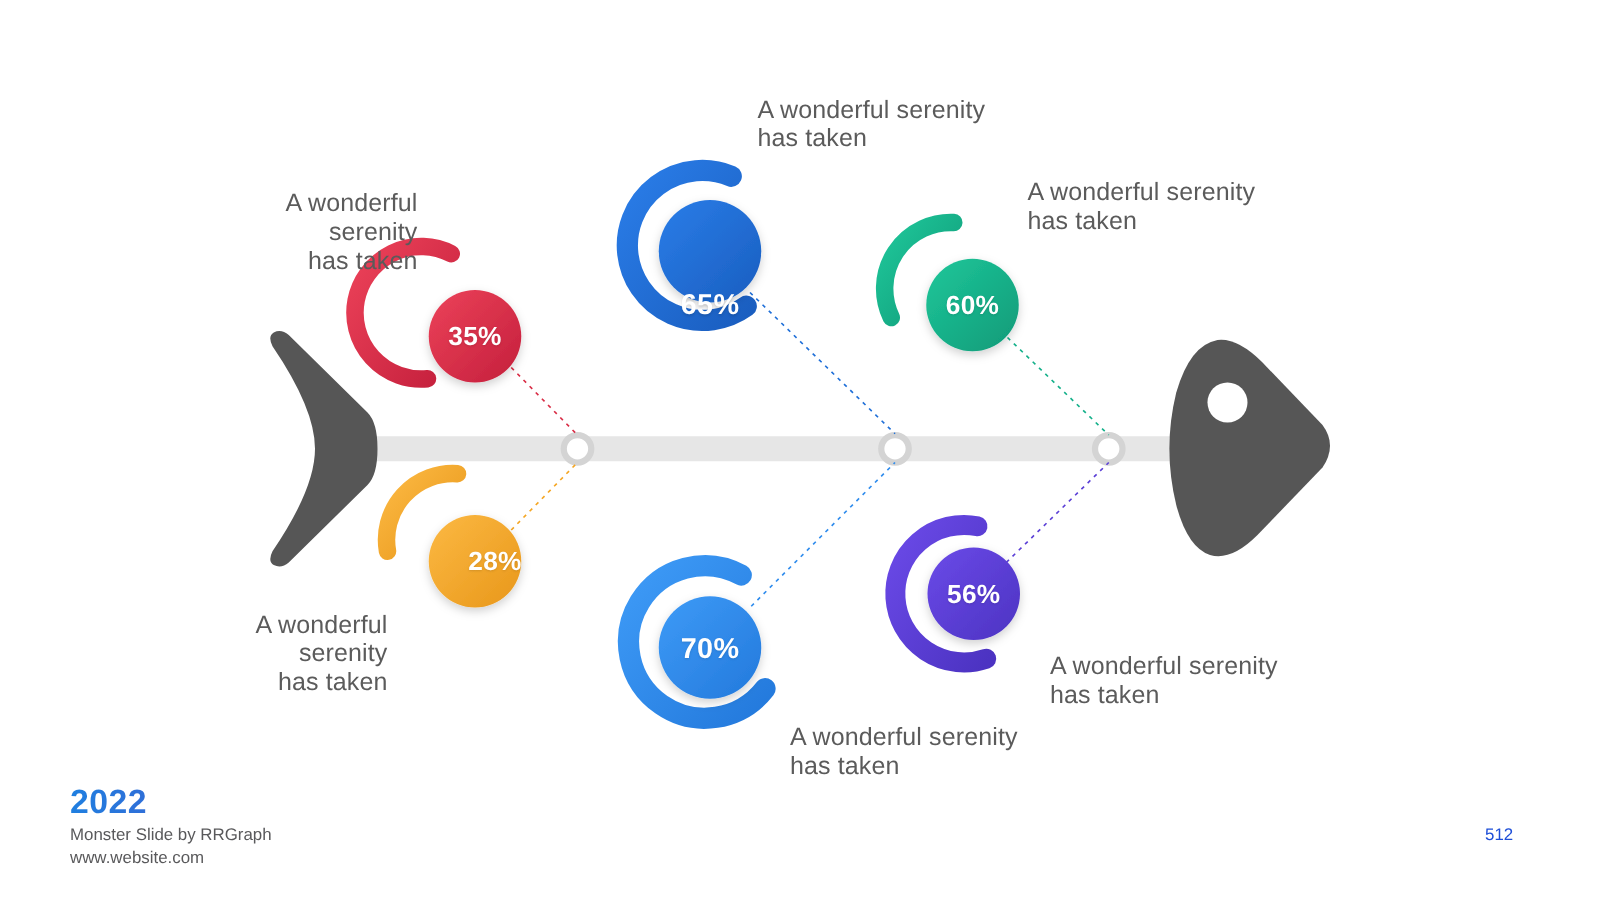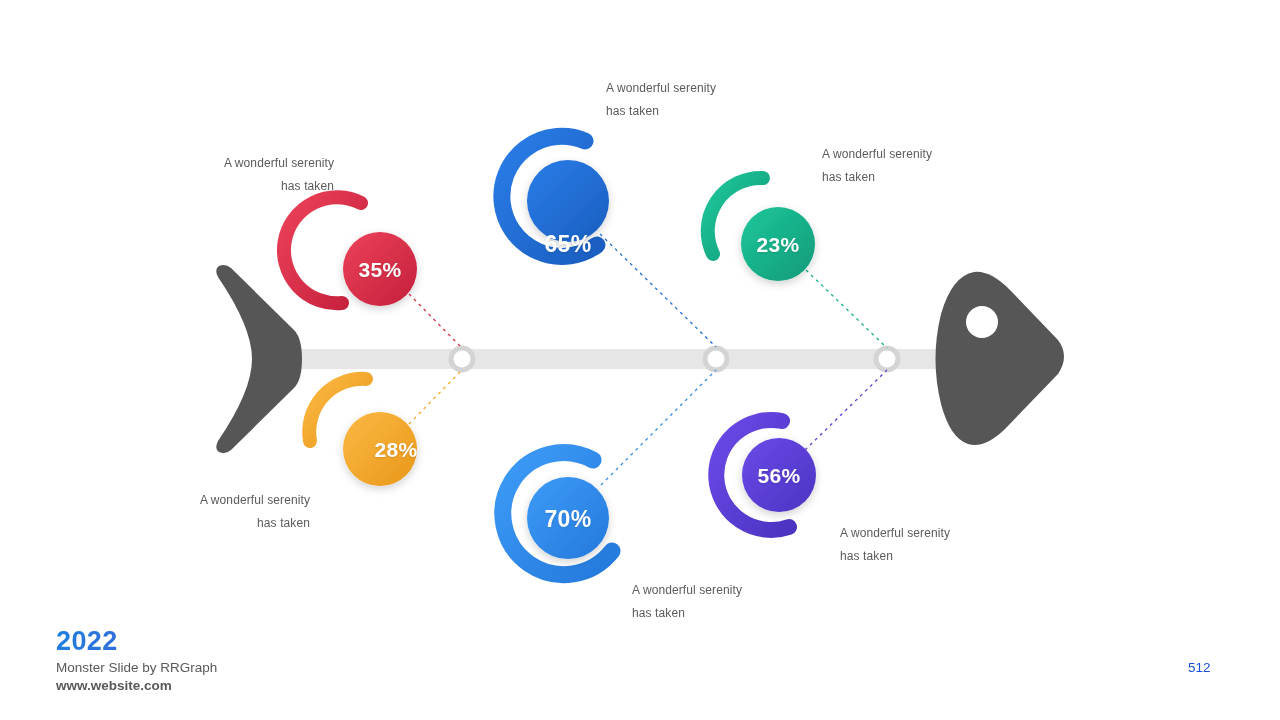--- a/index.html
+++ b/index.html
@@ -10,21 +10,21 @@
     overflow: hidden;
   }
   #slide { position: relative; width: 1280px; height: 720px; background: #fff; }
 
   
   #diagram { position: absolute; left: 0; top: 0; width: 1280px; height: 720px; }
 
   
   .label {
     position: absolute;
-    font-size: 12px;
+    font-size: 20px;
     line-height: 23px;
     color: #5b5b5b;
     white-space: pre-line;
     letter-spacing: .1px;
   }
   .label.right { text-align: right; }
   .label.left  { text-align: left; }
 
   #label-35 { left: 168px; top: 152px; width: 166px; }
   #label-28 { left: 178px; top: 489px; width: 132px; }
@@ -66,21 +66,21 @@
   
   #footer { position: absolute; left: 56px; top: 626px; }
   #footer-year {
     font-size: 27px; font-weight: bold; letter-spacing: .4px;
     background: linear-gradient(90deg, #1f7fe0 0%, #2f6fd8 38%, #6b3fd0 100%);
     -webkit-background-clip: text; background-clip: text;
     -webkit-text-fill-color: transparent; color: #2f6fd8;
     margin-bottom: 2px;
   }
   #footer-line1 { font-size: 13.5px; color: #59595b; line-height: 18px; }
-  #footer-line2 { font-size: 13.5px; color: #59595b; line-height: 18px; font-weight: bold; }
+  #footer-line2 { font-size: 13.5px; color: #59595b; line-height: 18px; }
   #page-number {
     position: absolute; left: 1188px; top: 660px;
     font-size: 13.5px; color: #1d4ed8;
   }
 </style>
 </head>
 <body>
 
 <div id="slide">
 
@@ -170,21 +170,21 @@
     <circle cx="380" cy="269" r="37" fill="url(#g35)" filter="url(#softshadow)"></circle>
     <circle cx="380" cy="449" r="37" fill="url(#g28)" filter="url(#softshadow)"></circle>
     <circle cx="568" cy="201" r="41" fill="url(#g65)" filter="url(#softshadow)"></circle>
     <circle cx="568" cy="518" r="41" fill="url(#g78)" filter="url(#softshadow)"></circle>
     <circle cx="778" cy="244" r="37" fill="url(#g40)" filter="url(#softshadow)"></circle>
     <circle cx="779" cy="475" r="37" fill="url(#g56)" filter="url(#softshadow)"></circle>
   </svg>
 
   <div class="pct" style="left:380px; top:270px;text-align:right;">35%</div>
   <div class="pct" style="left:568px; top:202px; font-size:23px;margin-top:42px;">65%</div>
-  <div class="pct" style="left:778px; top:245px;">23%</div>
+  <div class="pct" style="left:778px; top:245px;">60%</div>
   <div class="pct" style="left:396px; top:450px;text-align:right;">28%</div>
   <div class="pct" style="left:568px; top:519px; font-size:23px;">70%</div>
   <div class="pct" style="left:779px; top:476px;">56%</div>
 
   <div class="label right" id="label-35">A wonderful serenity
 has taken</div>
   <div class="label left" id="label-65">A wonderful serenity
 has taken</div>
   <div class="label left" id="label-40">A wonderful serenity
 has taken</div>

